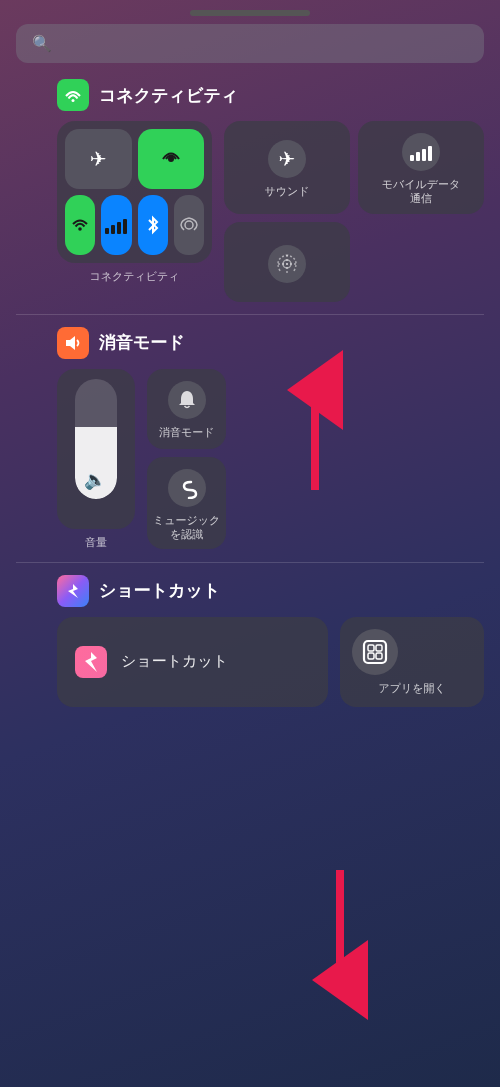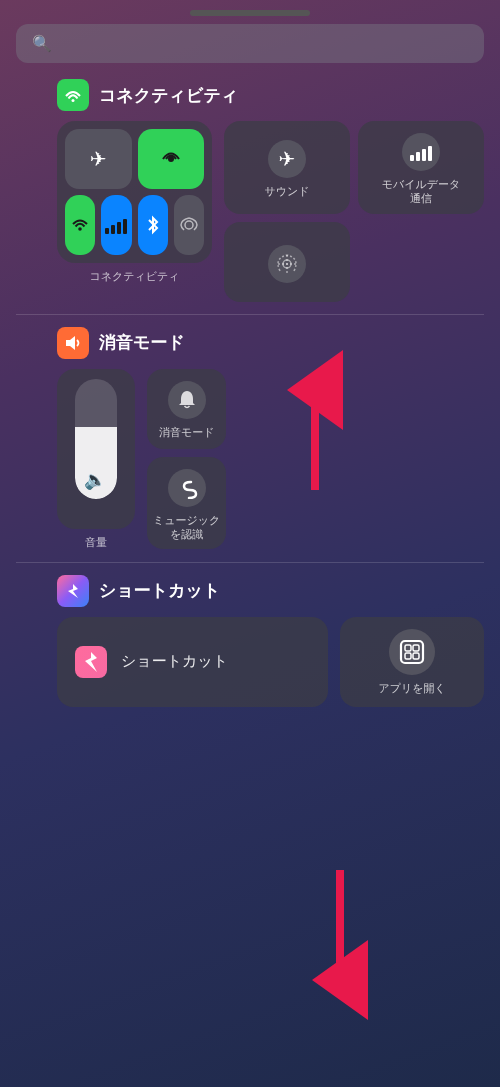--- a/index.html
+++ b/index.html
@@ -243,21 +243,20 @@
       display: flex;
       gap: 12px;
     }
 
     .shortcut-btn {
       flex: 1;
       background: rgba(60,60,70,0.75);
       border-radius: 16px;
       display: flex;
       flex-direction: column;
-      align-items: center;
       padding: 12px;
       gap: 6px;
     }
 
     .shortcut-btn.wide {
       flex-direction: row;
       align-items: center;
       padding: 14px 16px;
       gap: 12px;
     }

